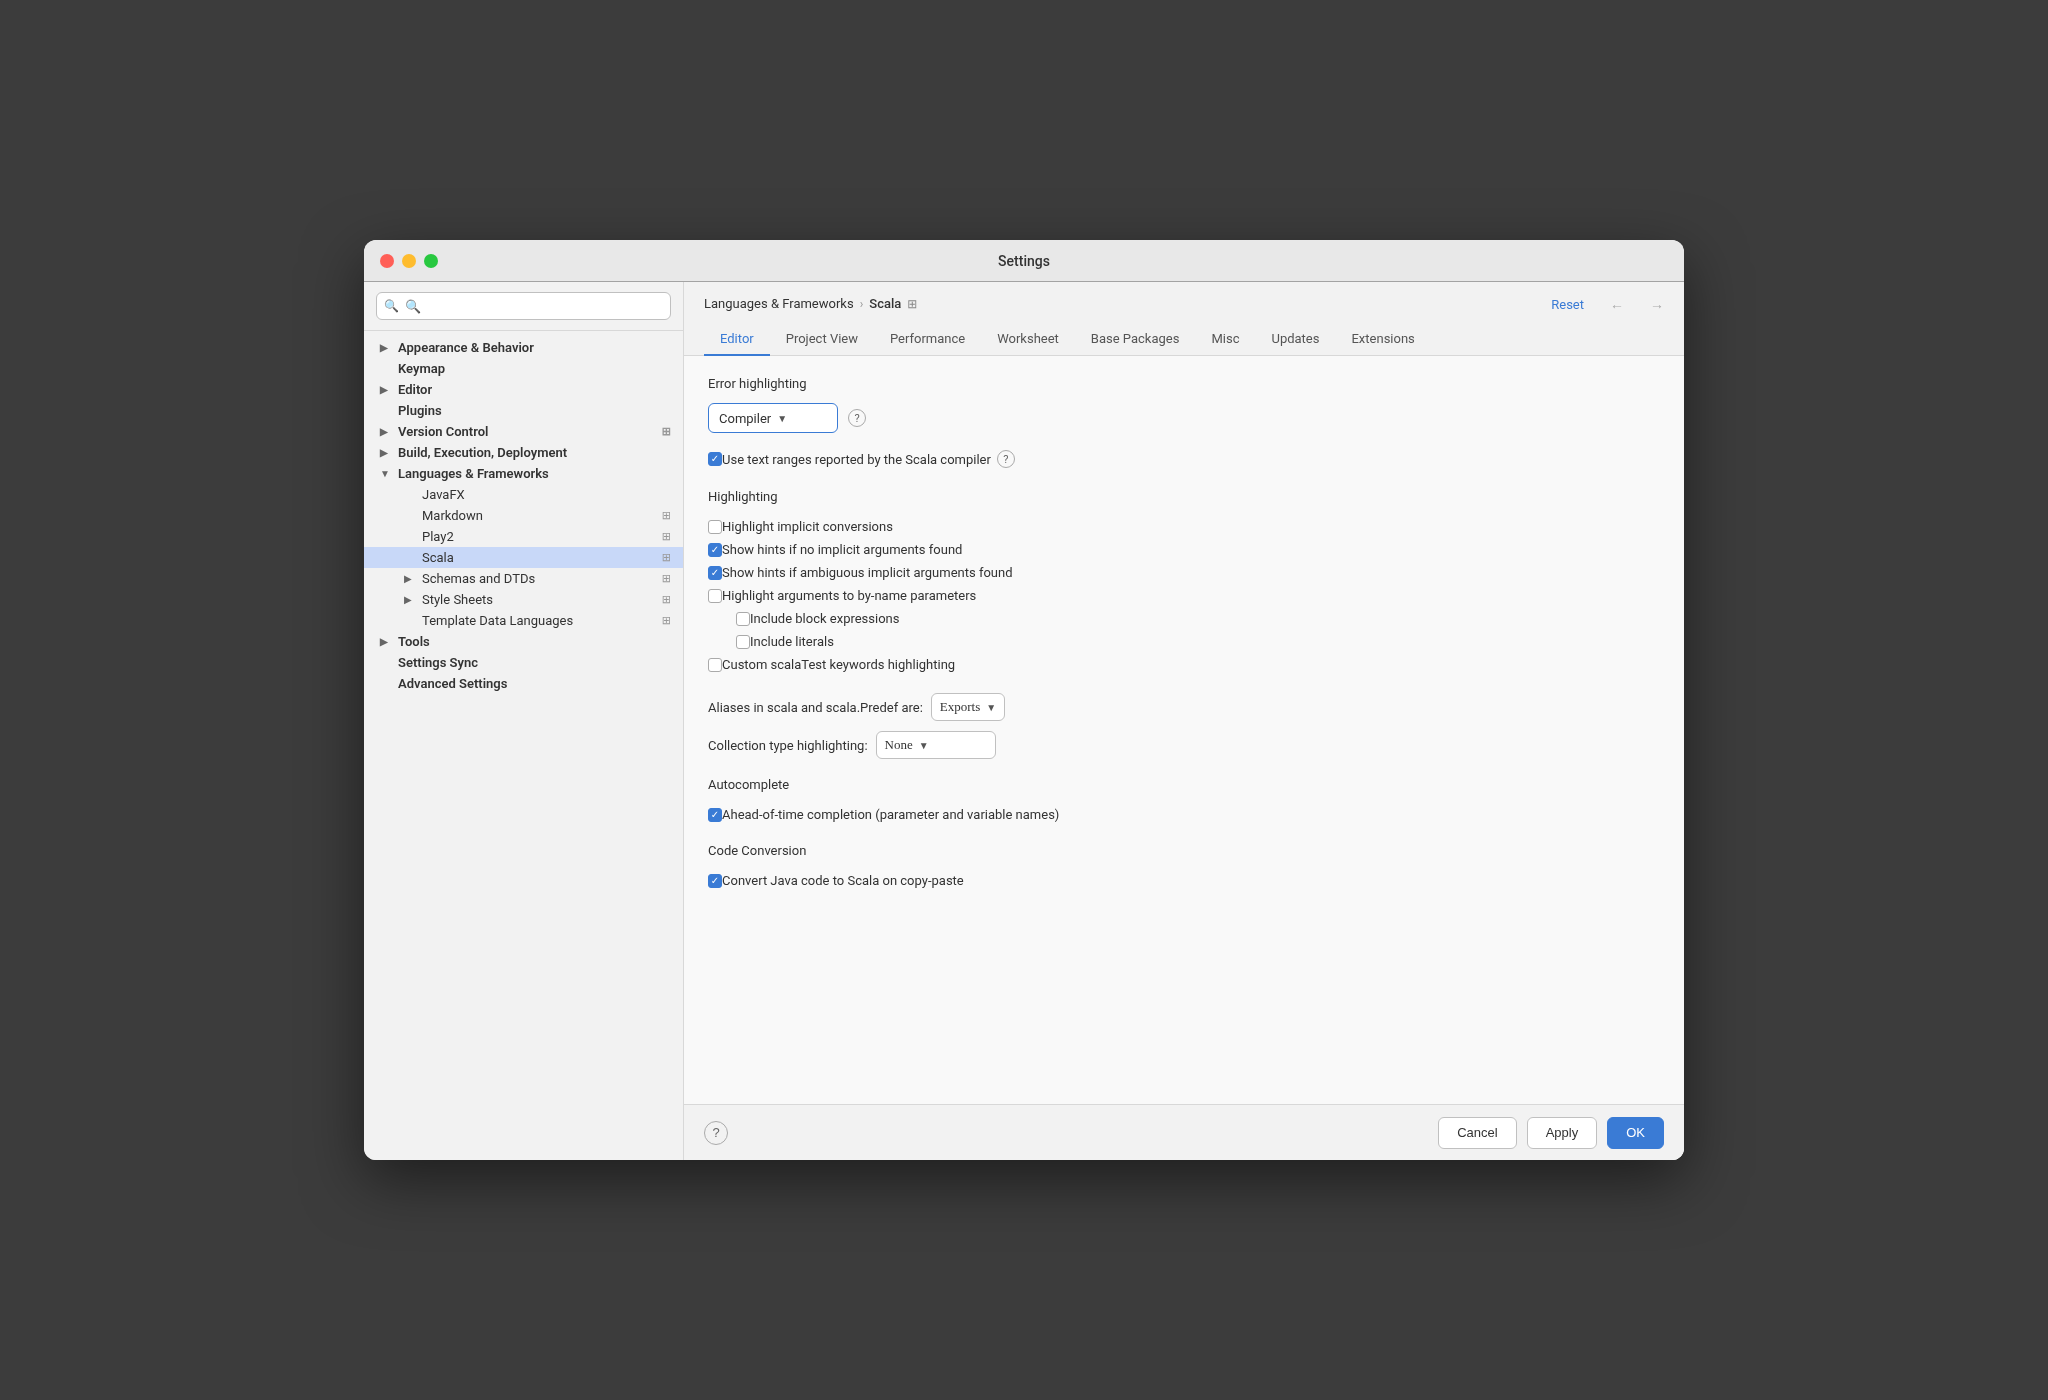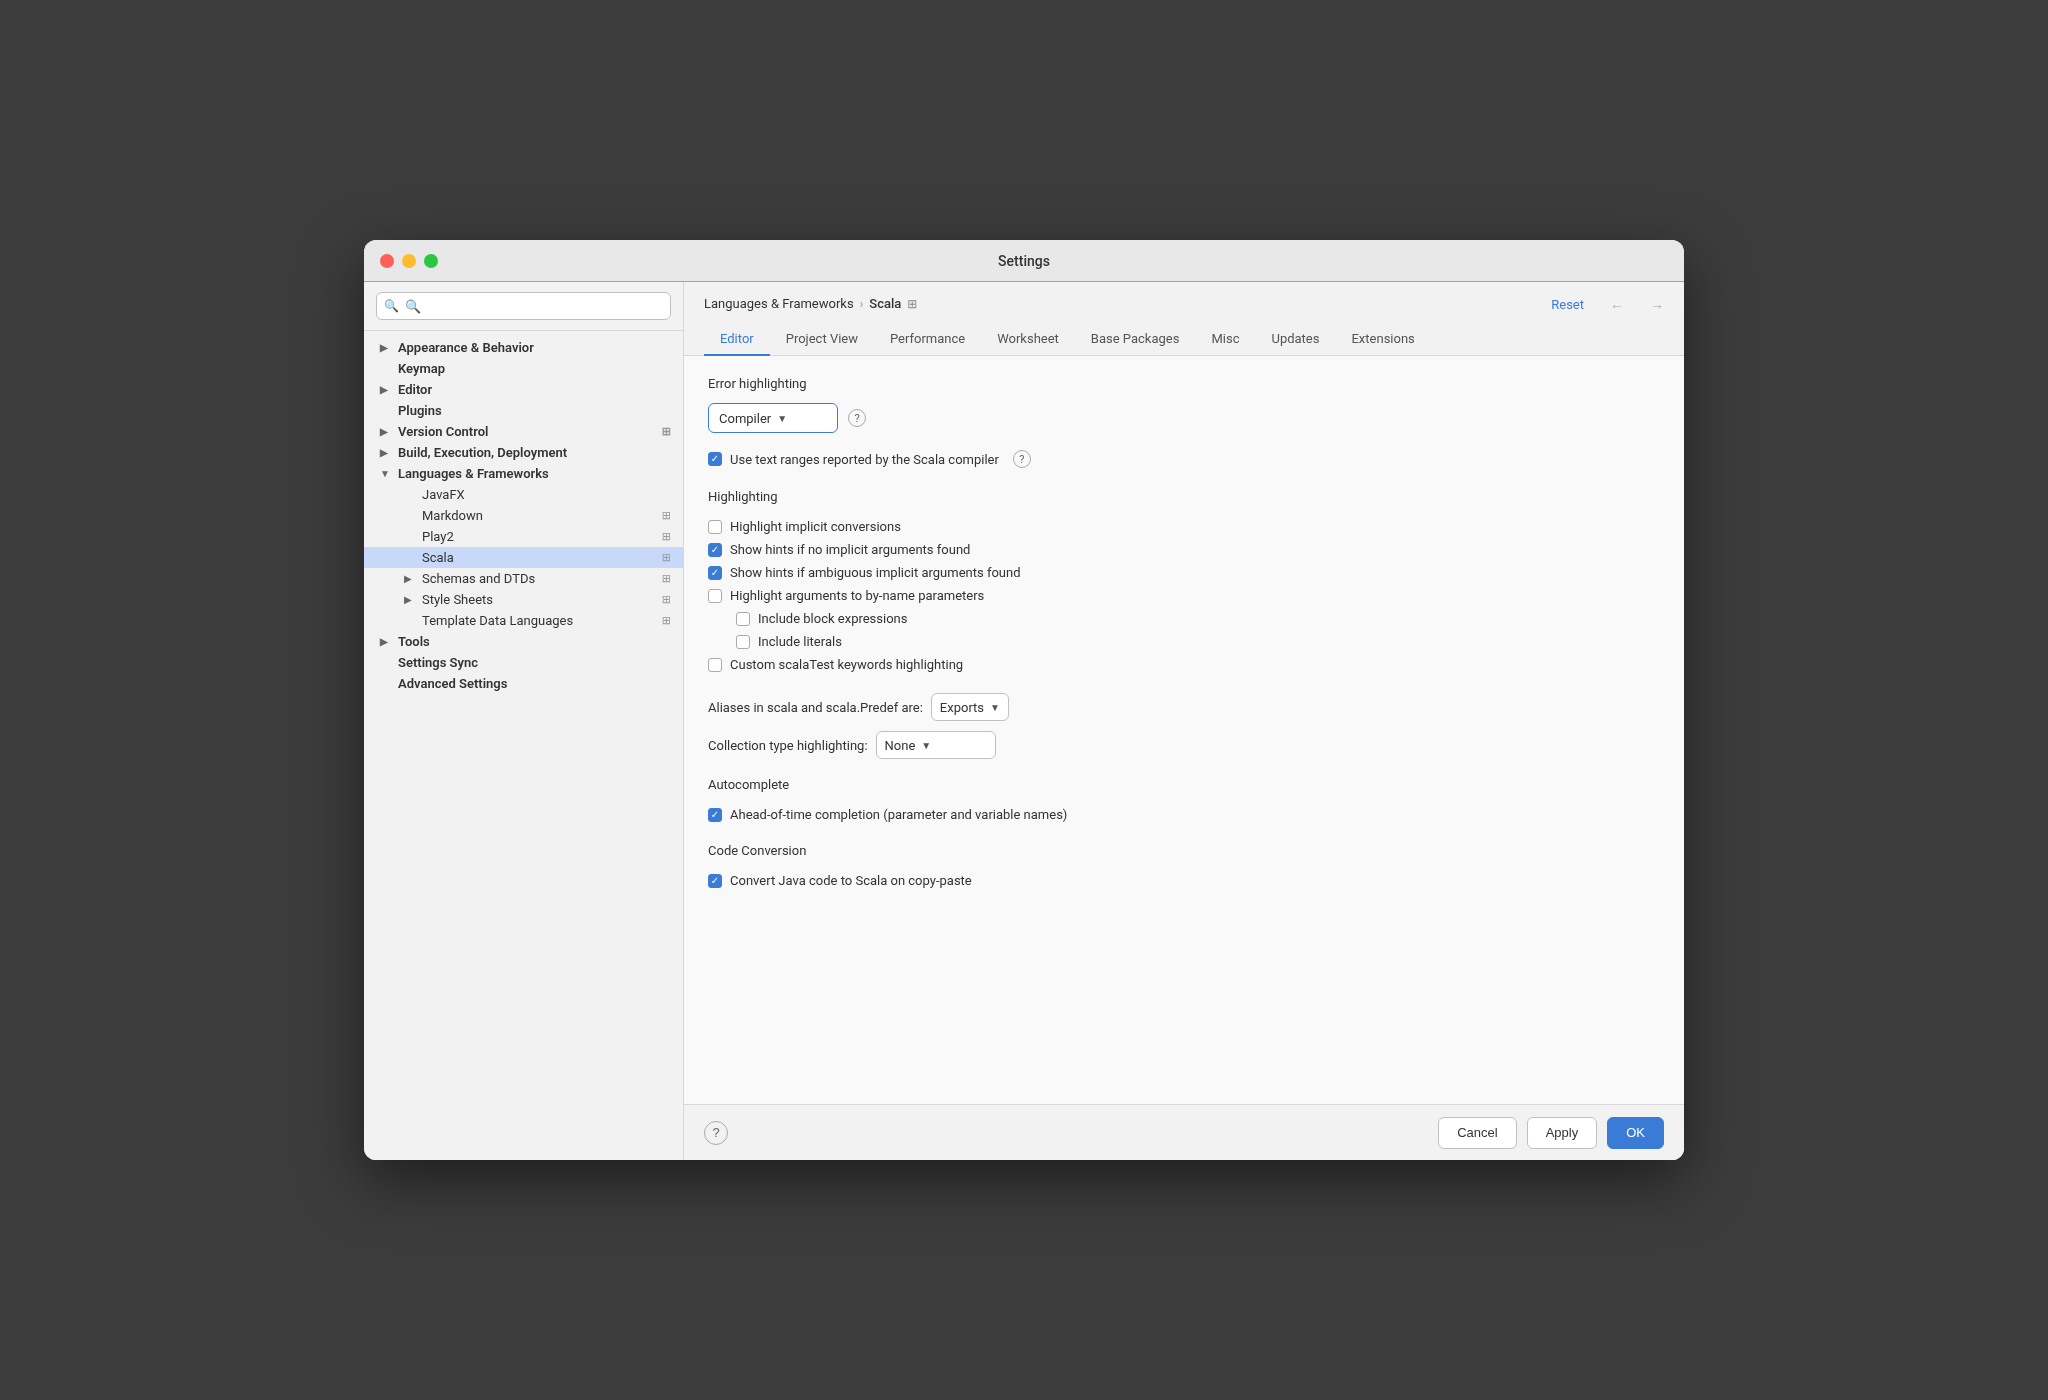--- a/index.html
+++ b/index.html
@@ -220,21 +220,20 @@
       display: flex;
       align-items: center;
       justify-content: center;
       color: #666;
       font-size: 11px;
       cursor: pointer;
     }
     .checkbox-row {
       display: flex;
       align-items: center;
-      gap: 8px;
       padding: 3px 0;
       margin-bottom: 2px;
     }
     .checkbox-row.indented {
       padding-left: 28px;
     }
     .cb {
       width: 14px;
       height: 14px;
       border: 1px solid #aaa;
@@ -275,20 +274,21 @@
       border: 1px solid #c0c0c0;
       border-radius: 6px;
       background: white;
       padding: 0 8px;
       font-size: 13px;
       color: #333;
       cursor: pointer;
       display: flex;
       align-items: center;
       gap: 6px;
+      font-family: Liberation Serif, serif;
     }
     .footer {
       height: 56px;
       background: #f2f2f2;
       border-top: 1px solid #d8d8d8;
       display: flex;
       align-items: center;
       justify-content: space-between;
       padding: 0 20px;
     }

